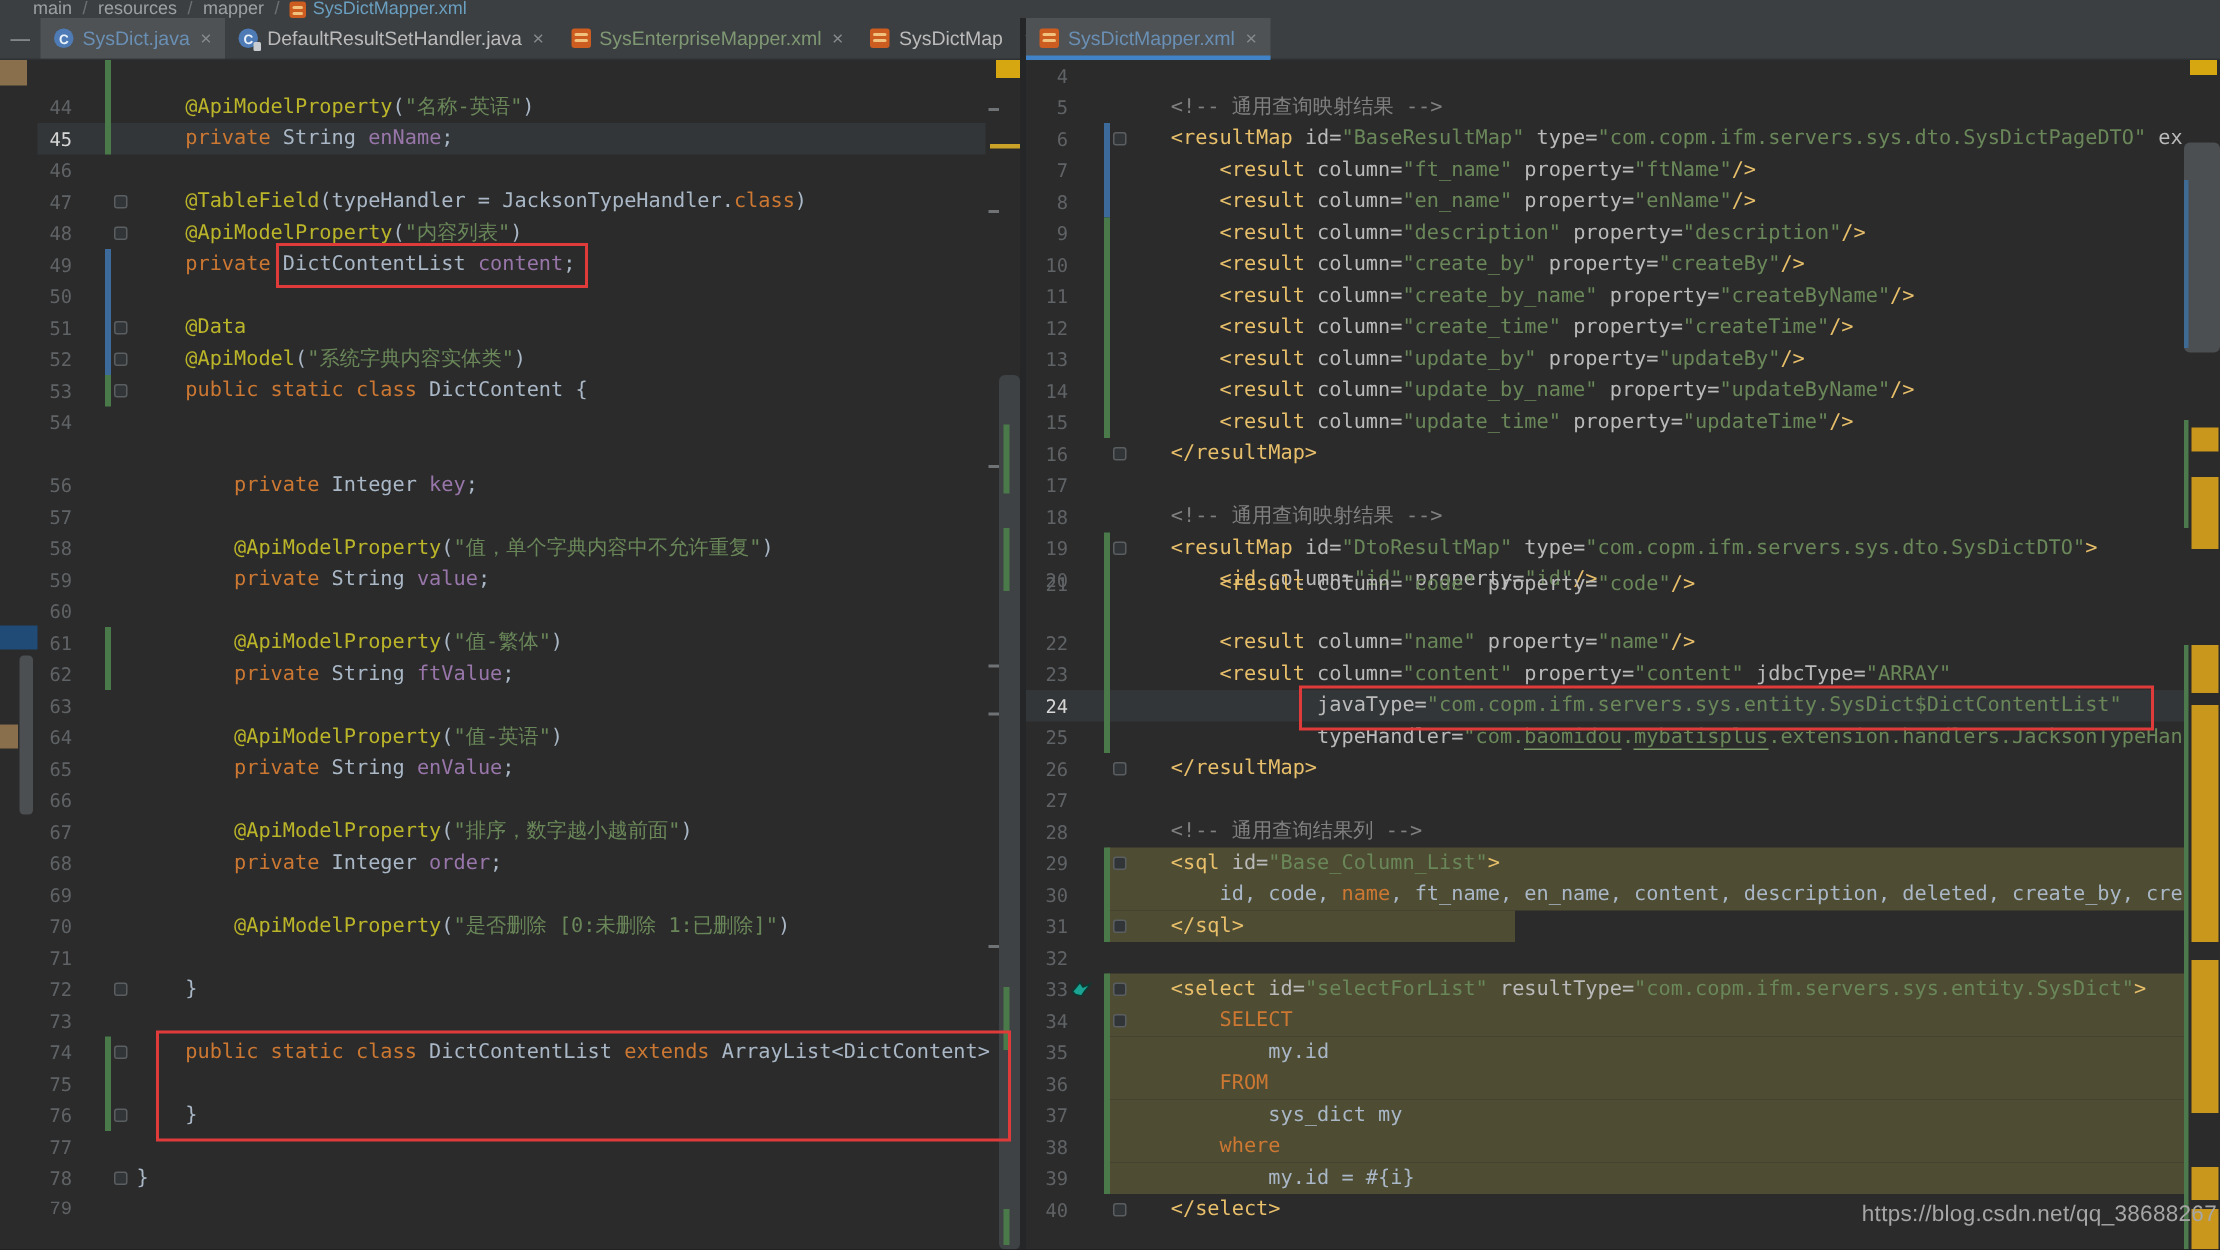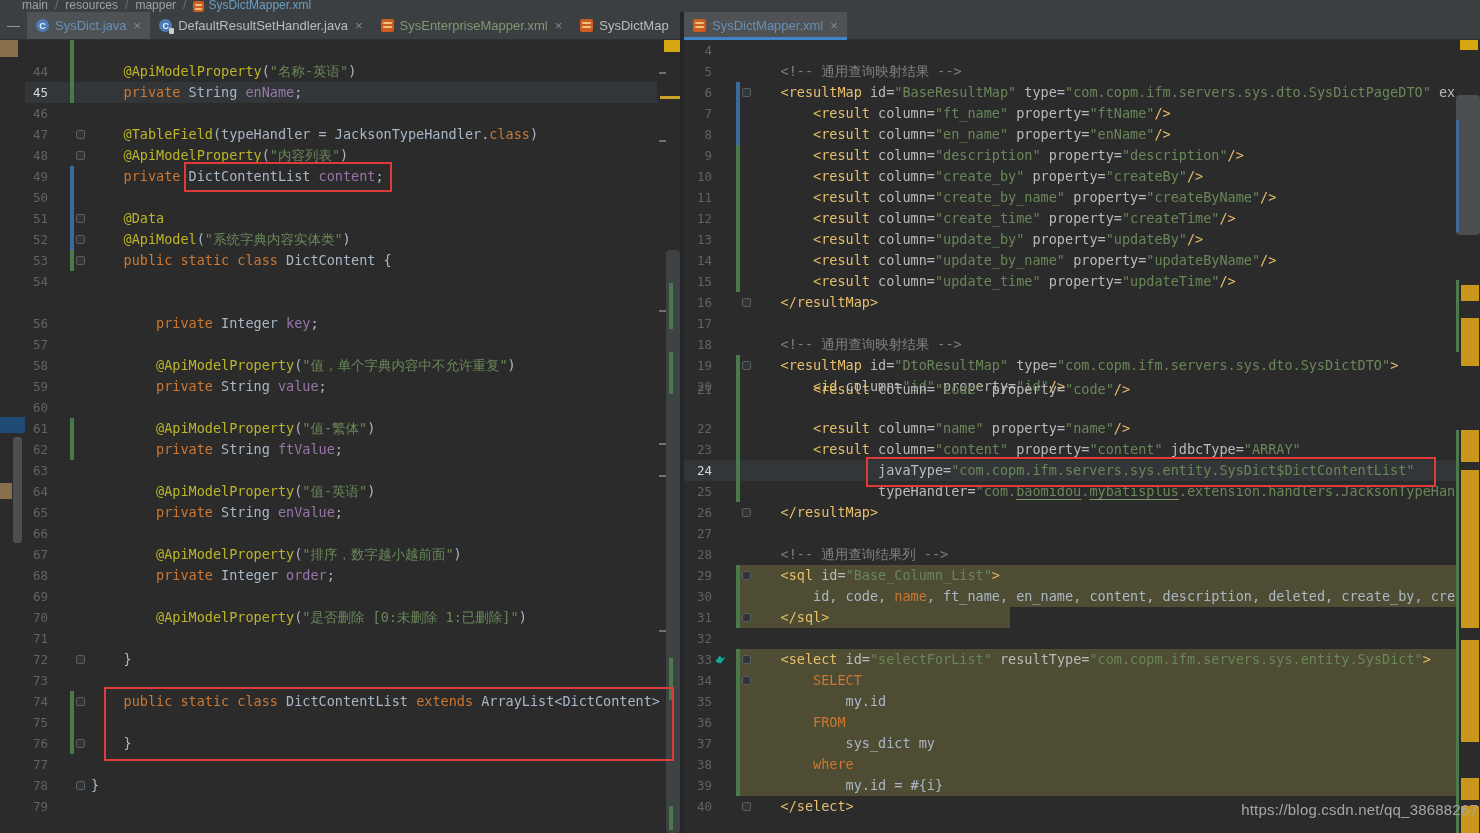--- a/index.html
+++ b/index.html
@@ -148,21 +148,21 @@
       <div class="row" style="top: 546px;"><span class="num" style="width: 23px;">69</span><span class="code" style="left: 66px;"></span></div>
       <div class="row" style="top: 567px;"><span class="num" style="width: 23px;">70</span><span class="code" style="left: 66px;"><span class="an">        @ApiModelProperty</span><span class="d">(</span><span class="s">"是否删除 [0:未删除 1:已删除]"</span><span class="d">)</span></span></div>
       <div class="row" style="top: 588px;"><span class="num" style="width: 23px;">71</span></div>
       <div class="row" style="top: 609px;"><span class="num" style="width: 23px;">72</span><span class="code" style="left: 66px;"><span class="d">    }</span></span></div>
       <div class="row" style="top: 630px;"><span class="num" style="width: 23px;">73</span><span class="code" style="left: 66px;"></span></div>
       <div class="row" style="top: 651px;"><span class="num" style="width: 23px;">74</span><span class="code" style="left: 66px;"><span class="k">    public static class </span><span class="d">DictContentList </span><span class="k">extends </span><span class="d">ArrayList&lt;DictContent&gt; {</span></span></div>
       <div class="row" style="top: 672px;"><span class="num" style="width: 23px;">75</span><span class="code" style="left: 66px;"></span></div>
       <div class="row" style="top: 693px;"><span class="num" style="width: 23px;">76</span><span class="code" style="left: 66px;"><span class="d">    }</span></span></div>
       <div class="row" style="top: 714px;"><span class="num" style="width: 23px;">77</span><span class="code" style="left: 66px;"></span></div>
       <div class="row" style="top: 735px;"><span class="num" style="width: 23px;">78</span><span class="code" style="left: 66px;"><span class="d">}</span></span></div>
-      <div class="row" style="top: 756px;"><span class="num" style="width: 23px;">79</span><span class="code" style="left: 66px;"></span></div>
+      <div class="row" style="top: 756px;"><span class="num" style="width: 23px; font-family: Liberation Mono, monospace;">79</span><span class="code" style="left: 66px;"></span></div>
       <div class="cbar added" style="left: 70px; top: 0px; height: 63px;"></div>
       <div class="cbar modified" style="left: 70px; top: 126px; height: 84px;"></div>
       <div class="cbar added" style="left: 70px; top: 210px; height: 21px;"></div>
       <div class="cbar added" style="left: 70px; top: 378px; height: 42px;"></div>
       <div class="cbar added" style="left: 70px; top: 651px; height: 63px;"></div>
       <div class="fold" style="left: 76px; top: 90px;"></div>
       <div class="fold" style="left: 76px; top: 111px;"></div>
       <div class="fold" style="left: 76px; top: 174px;"></div>
       <div class="fold" style="left: 76px; top: 195px;"></div>
       <div class="fold" style="left: 76px; top: 216px;"></div>

